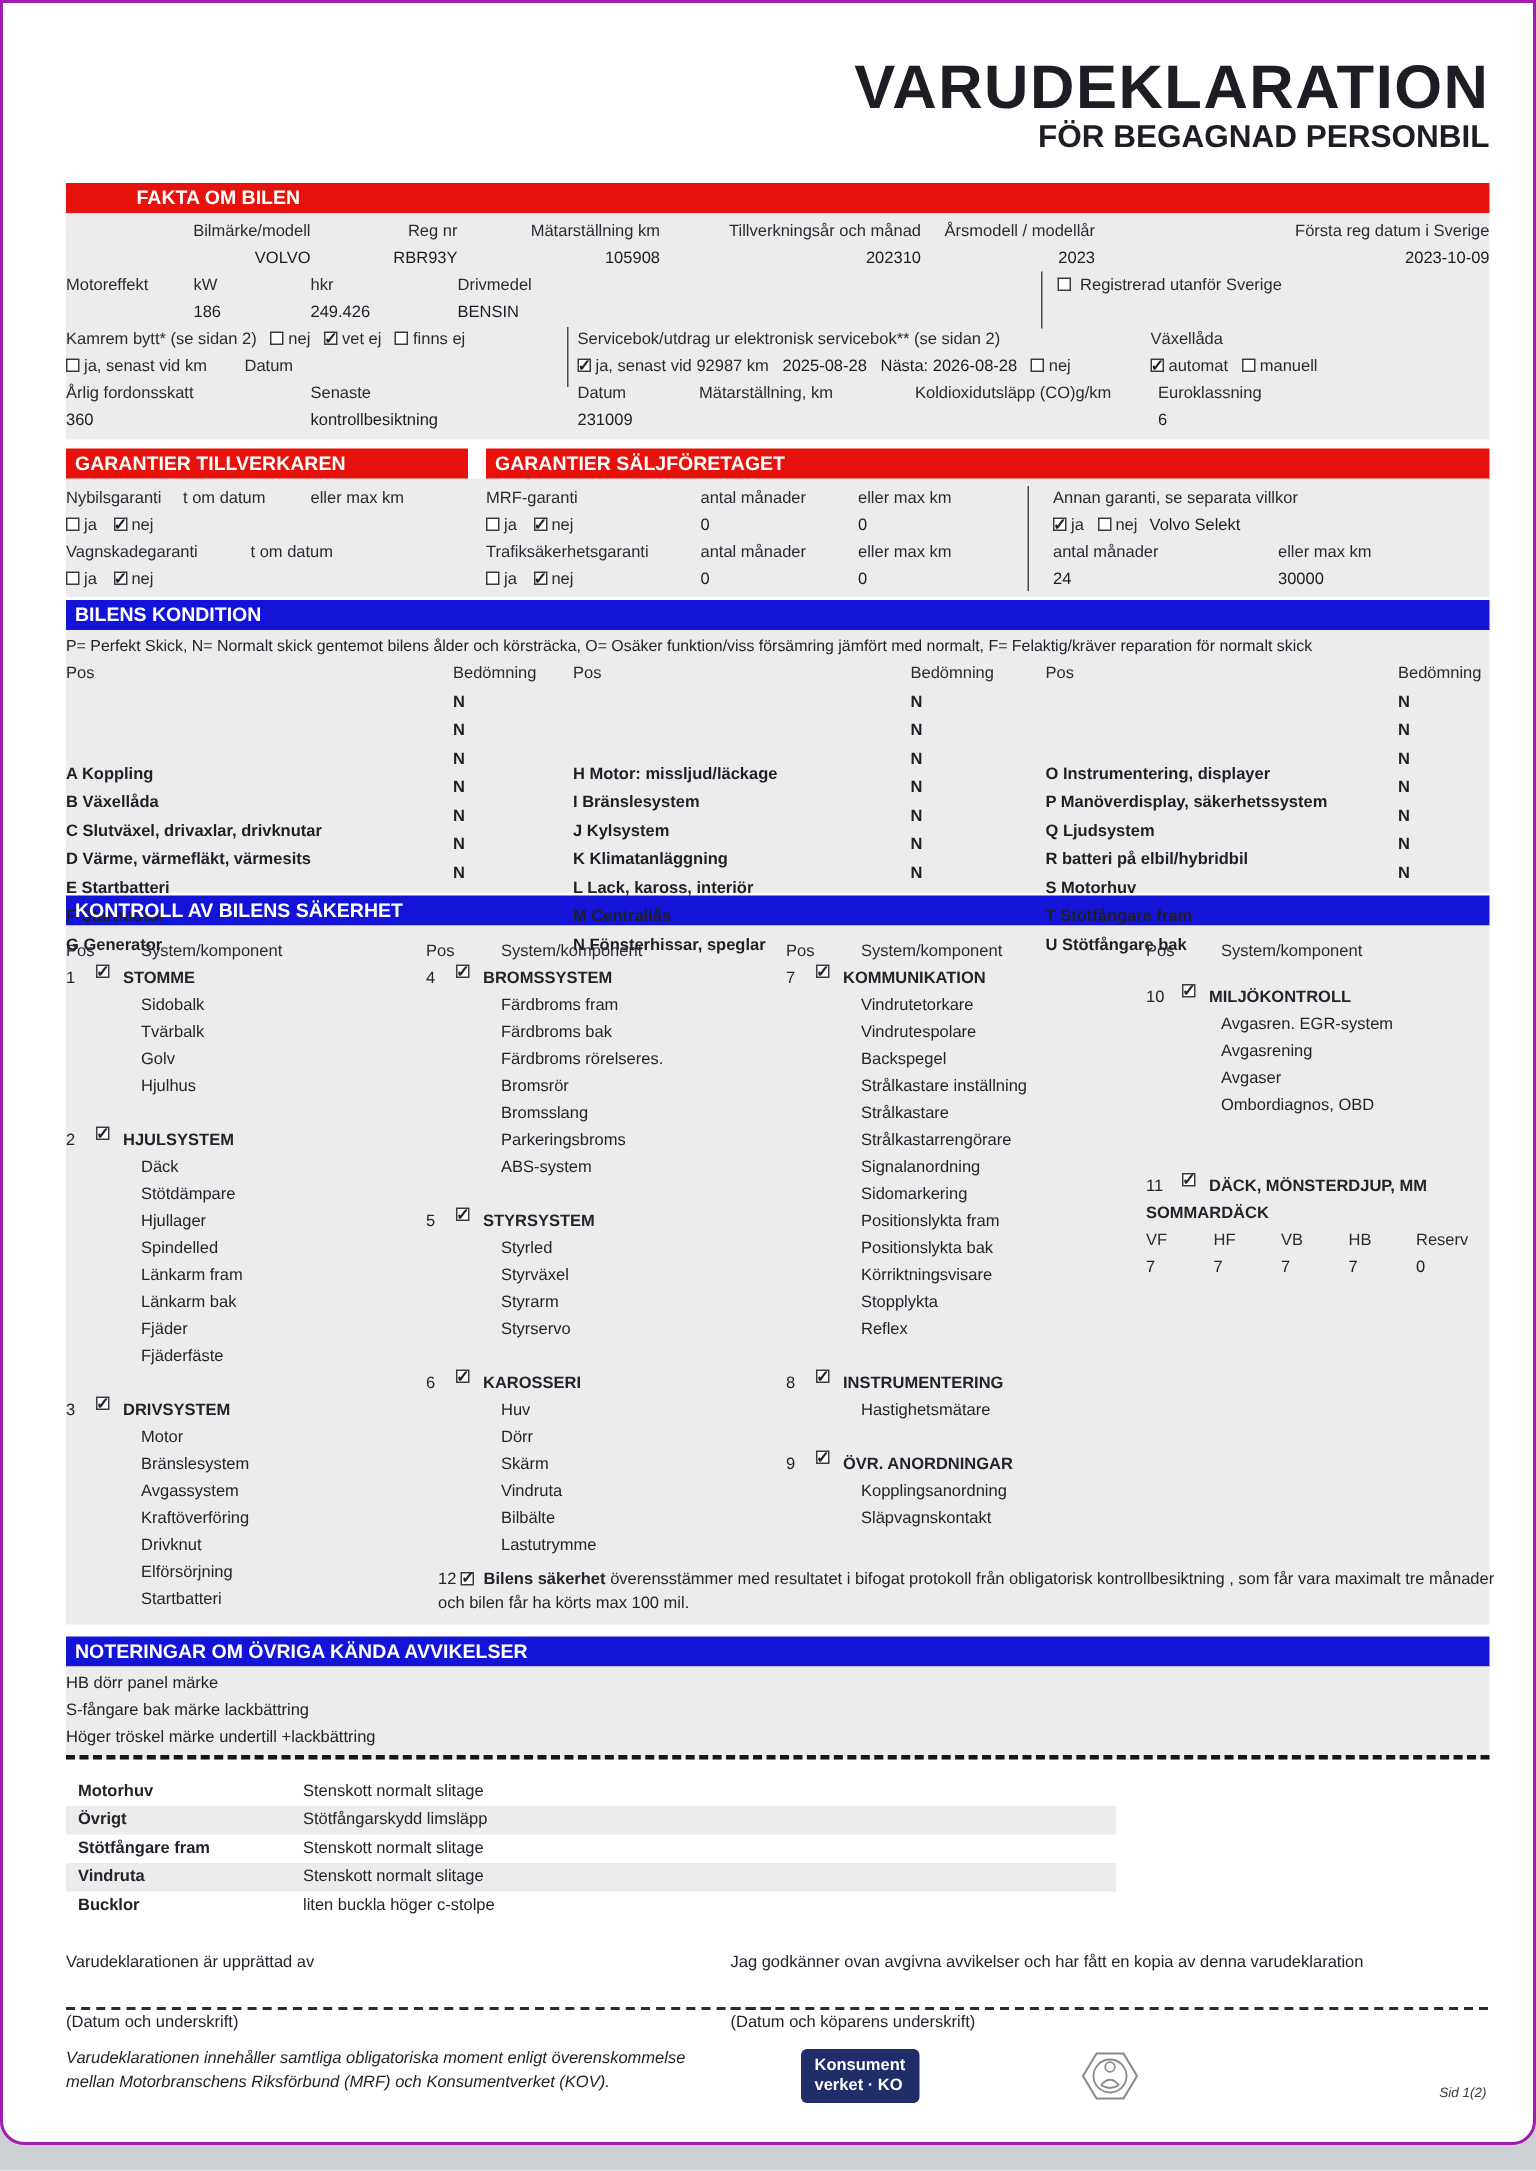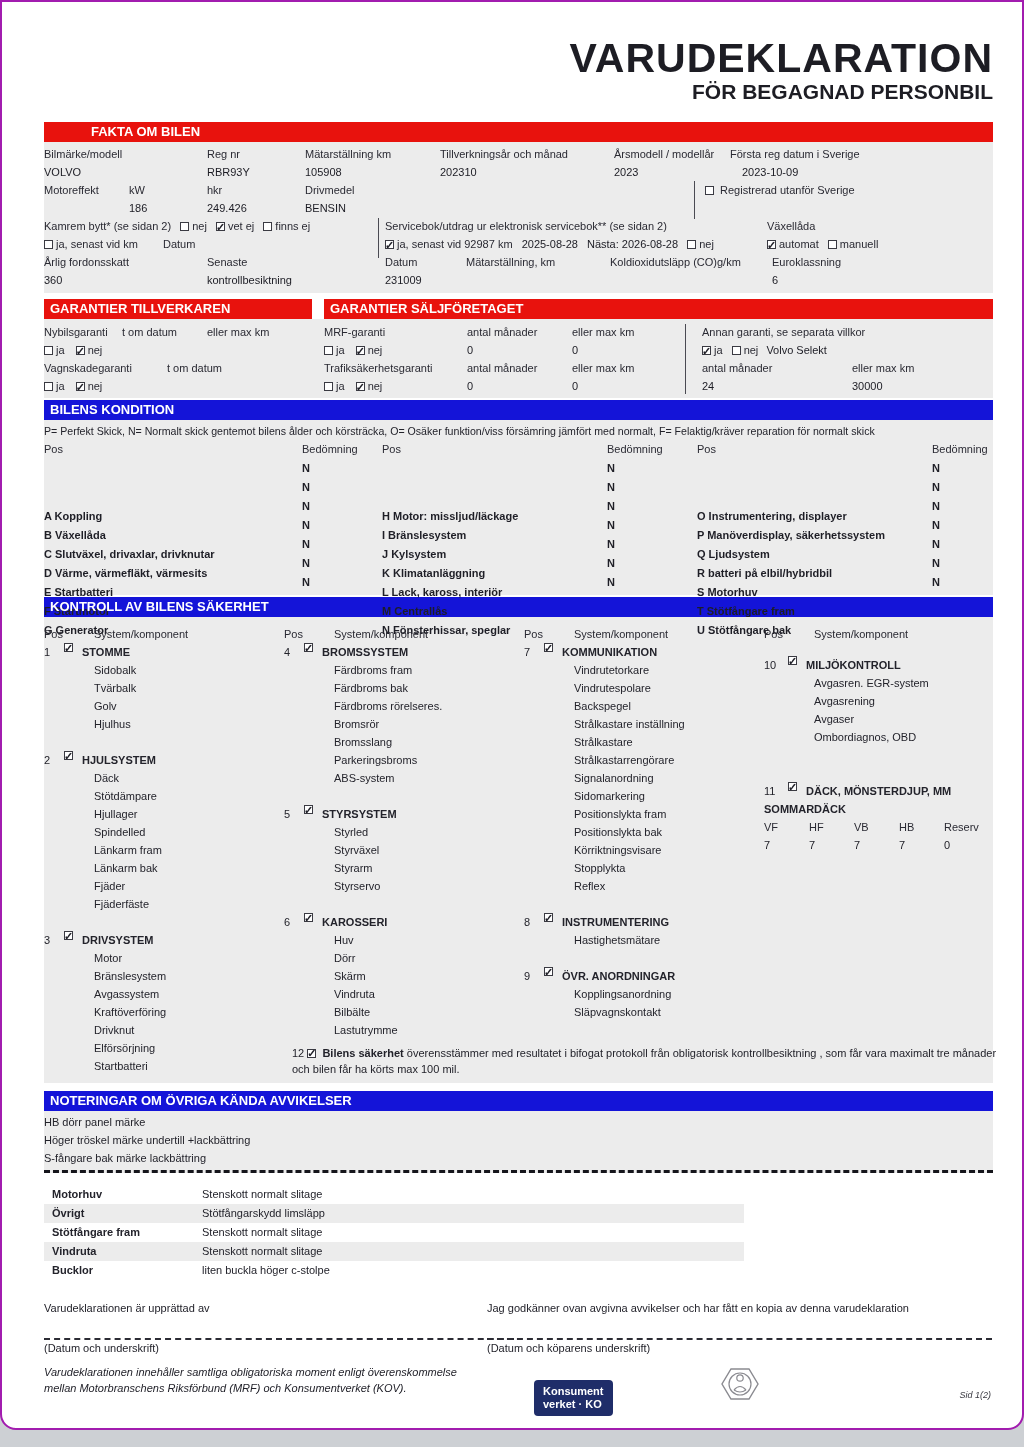--- a/index.html
+++ b/index.html
@@ -27,21 +27,21 @@
 
   
   .cb { display:inline-block; width:9px; height:9px; border:1px solid #3a3a42; background:#fff;
         position:relative; vertical-align:-1px; margin:0 3px 0 0; }
   .cb.checked::after { content:"\2713"; position:absolute; left:-1px; top:-5px;
         font-size:11px; font-weight:bold; color:#22222a; }
 
   
   .fakta-bar { margin-top:18px;padding-left:47px; }
   .fakta { padding:3px 0 4px 0; }
-  .g6 { display:grid; grid-template-columns:163px 98px 135px 174px 116px 1fr; }
+  .g6 { display:grid; grid-template-columns:163px 98px 135px 174px 116px 1fr;text-align:right; }
   .g4m { display:grid; grid-template-columns:85px 78px 98px 1fr; }
   .g7 { display:grid; grid-template-columns:163px 178px 81px 144px 162px 1fr; }
   .reg-check { position:absolute; left:650px; top:0; height:38px; border-left:1px solid #4a4a52; padding-left:10px; }
   .kamrem-wrap { position:relative; }
   .kam-divider { position:absolute; left:334px; top:1px; height:40px; border-left:1px solid #4a4a52; }
   .srv { position:absolute; left:341px; top:0; }
   .vax { position:absolute; left:723px; top:0; }
   .inl > * { margin-right:6px; }
 
   
@@ -102,21 +102,21 @@
   .sig-left { width:443px; }
   .sig-right { flex:1; }
   .sigline { border-top:2px dashed #2c2c34; margin-top:24px; }
   .sig-left .sigline { width:470px; }
   .sig-right .sigline { width:505px; }
   .sigsub { margin-top:2px; }
 
   
   .footer { position:relative; margin-top:10px; height:60px; }
   .footnote { font-style:italic; font-size:11px; line-height:16px; width:470px; }
-  .ko-badge { position:absolute; left:490px; top:16px; background:#1f2d69; border-radius:4px;
+  .ko-badge { position:absolute; left:490px; top:2px; background:#1f2d69; border-radius:4px;
               color:#fff; font-weight:bold; font-size:11px; line-height:13px; padding:5px 9px; }
   .mrf-logo { position:absolute; left:676px; top:0; }
   .sid { position:absolute; right:2px; top:26px; font-size:9px; font-style:italic; color:#3a3a42; }
 </style>
 </head>
 <body>
 
 <div class="page">
 
   <div class="title-block">
@@ -613,22 +613,22 @@
       <span>12</span>
       <span class="cb checked"></span>
       <span class="bold">Bilens säkerhet</span><span> överensstämmer med resultatet i bifogat protokoll från obligatorisk kontrollbesiktning , som får vara maximalt tre månader och bilen får ha körts max 100 mil.</span>
     </div>
   </div>
 
   <div class="bar blue not-bar">NOTERINGAR OM ÖVRIGA KÄNDA AVVIKELSER</div>
   <div class="gray not-body">
 
   <div class="not-line">HB dörr panel märke</div>
+      <div class="not-line">S-fångare bak märke lackbättring</div>
       <div class="not-line">Höger tröskel märke undertill +lackbättring</div>
-      <div class="not-line">S-fångare bak märke lackbättring</div>
     </div>
 
   <div class="devs">
 
       <div class="devrow">
         <span class="devlabel">Motorhuv</span>
         <span>Stenskott normalt slitage</span>
       </div>
 
       <div class="devrow">

